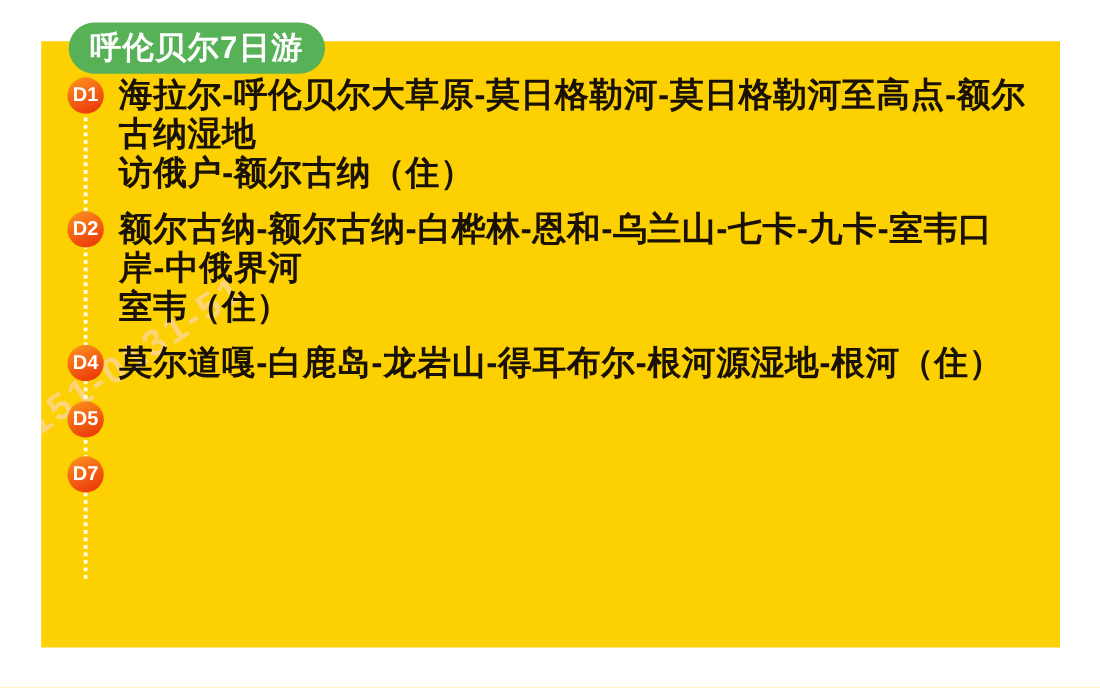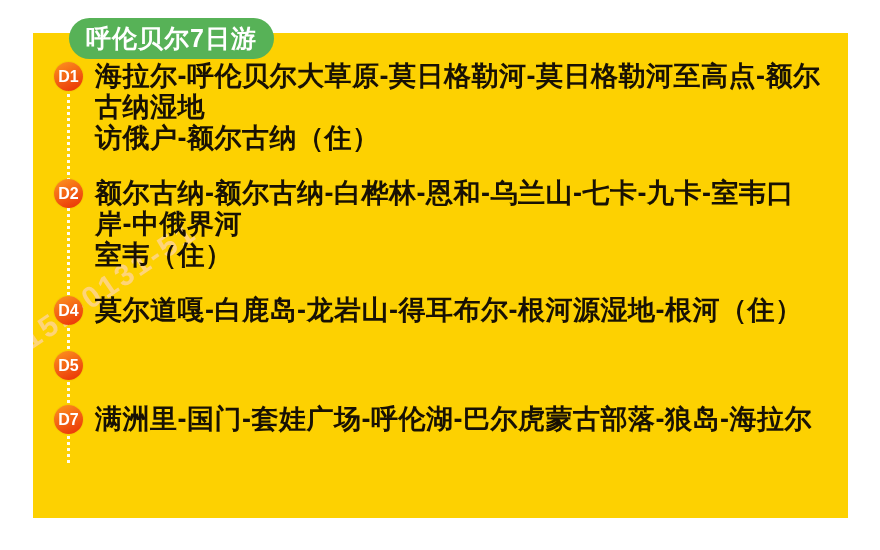--- a/index.html
+++ b/index.html
@@ -9,21 +9,21 @@
   .card {
     position: absolute;
     left: 33px; top: 33px;
     width: 815px; height: 485px;
     background: var(--yellow);
     overflow: hidden;
   }
 
   .title-badge {
     position: absolute;
-    left: 69px; top: 18px;
+    left: 55px; top: 18px;
     height: 41px;
     padding: 0 17px;
     background: var(--green);
     border-radius: 21px;
     color: #ffffff;
     font-size: 25px;
     font-weight: bold;
     line-height: 41px;
     letter-spacing: 1px;
     z-index: 3;
@@ -53,21 +53,21 @@
     border-left: 3px dotted rgba(255,255,255,0.95);
     z-index: 1;
   }
 
   .day-list {
     position: absolute;
     left: 21px; top: 28px;
     right: 24px;
     display: flex;
     flex-direction: column;
-    gap: 24px;
+    gap: 14px;
     z-index: 2;
   }
 
   .day-row {
     display: flex;
     align-items: flex-start;
     gap: 12px;
   }
 
   .day-badge {
@@ -115,16 +115,15 @@
     </div>
     <div class="day-row">
       <div class="day-badge">D4</div>
       <div class="day-text">莫尔道嘎-白鹿岛-龙岩山-得耳布尔-根河源湿地-根河（住）</div>
     </div>
     <div class="day-row">
       <div class="day-badge">D5</div>
     </div>
     <div class="day-row">
       <div class="day-badge">D7</div>
-      <div class="day-text">满洲里-国门-套娃广场-呼伦湖-巴尔虎蒙古部落-狼岛-海拉尔</div>
     </div>
   </div>
 </div>
 
 </body></html>

